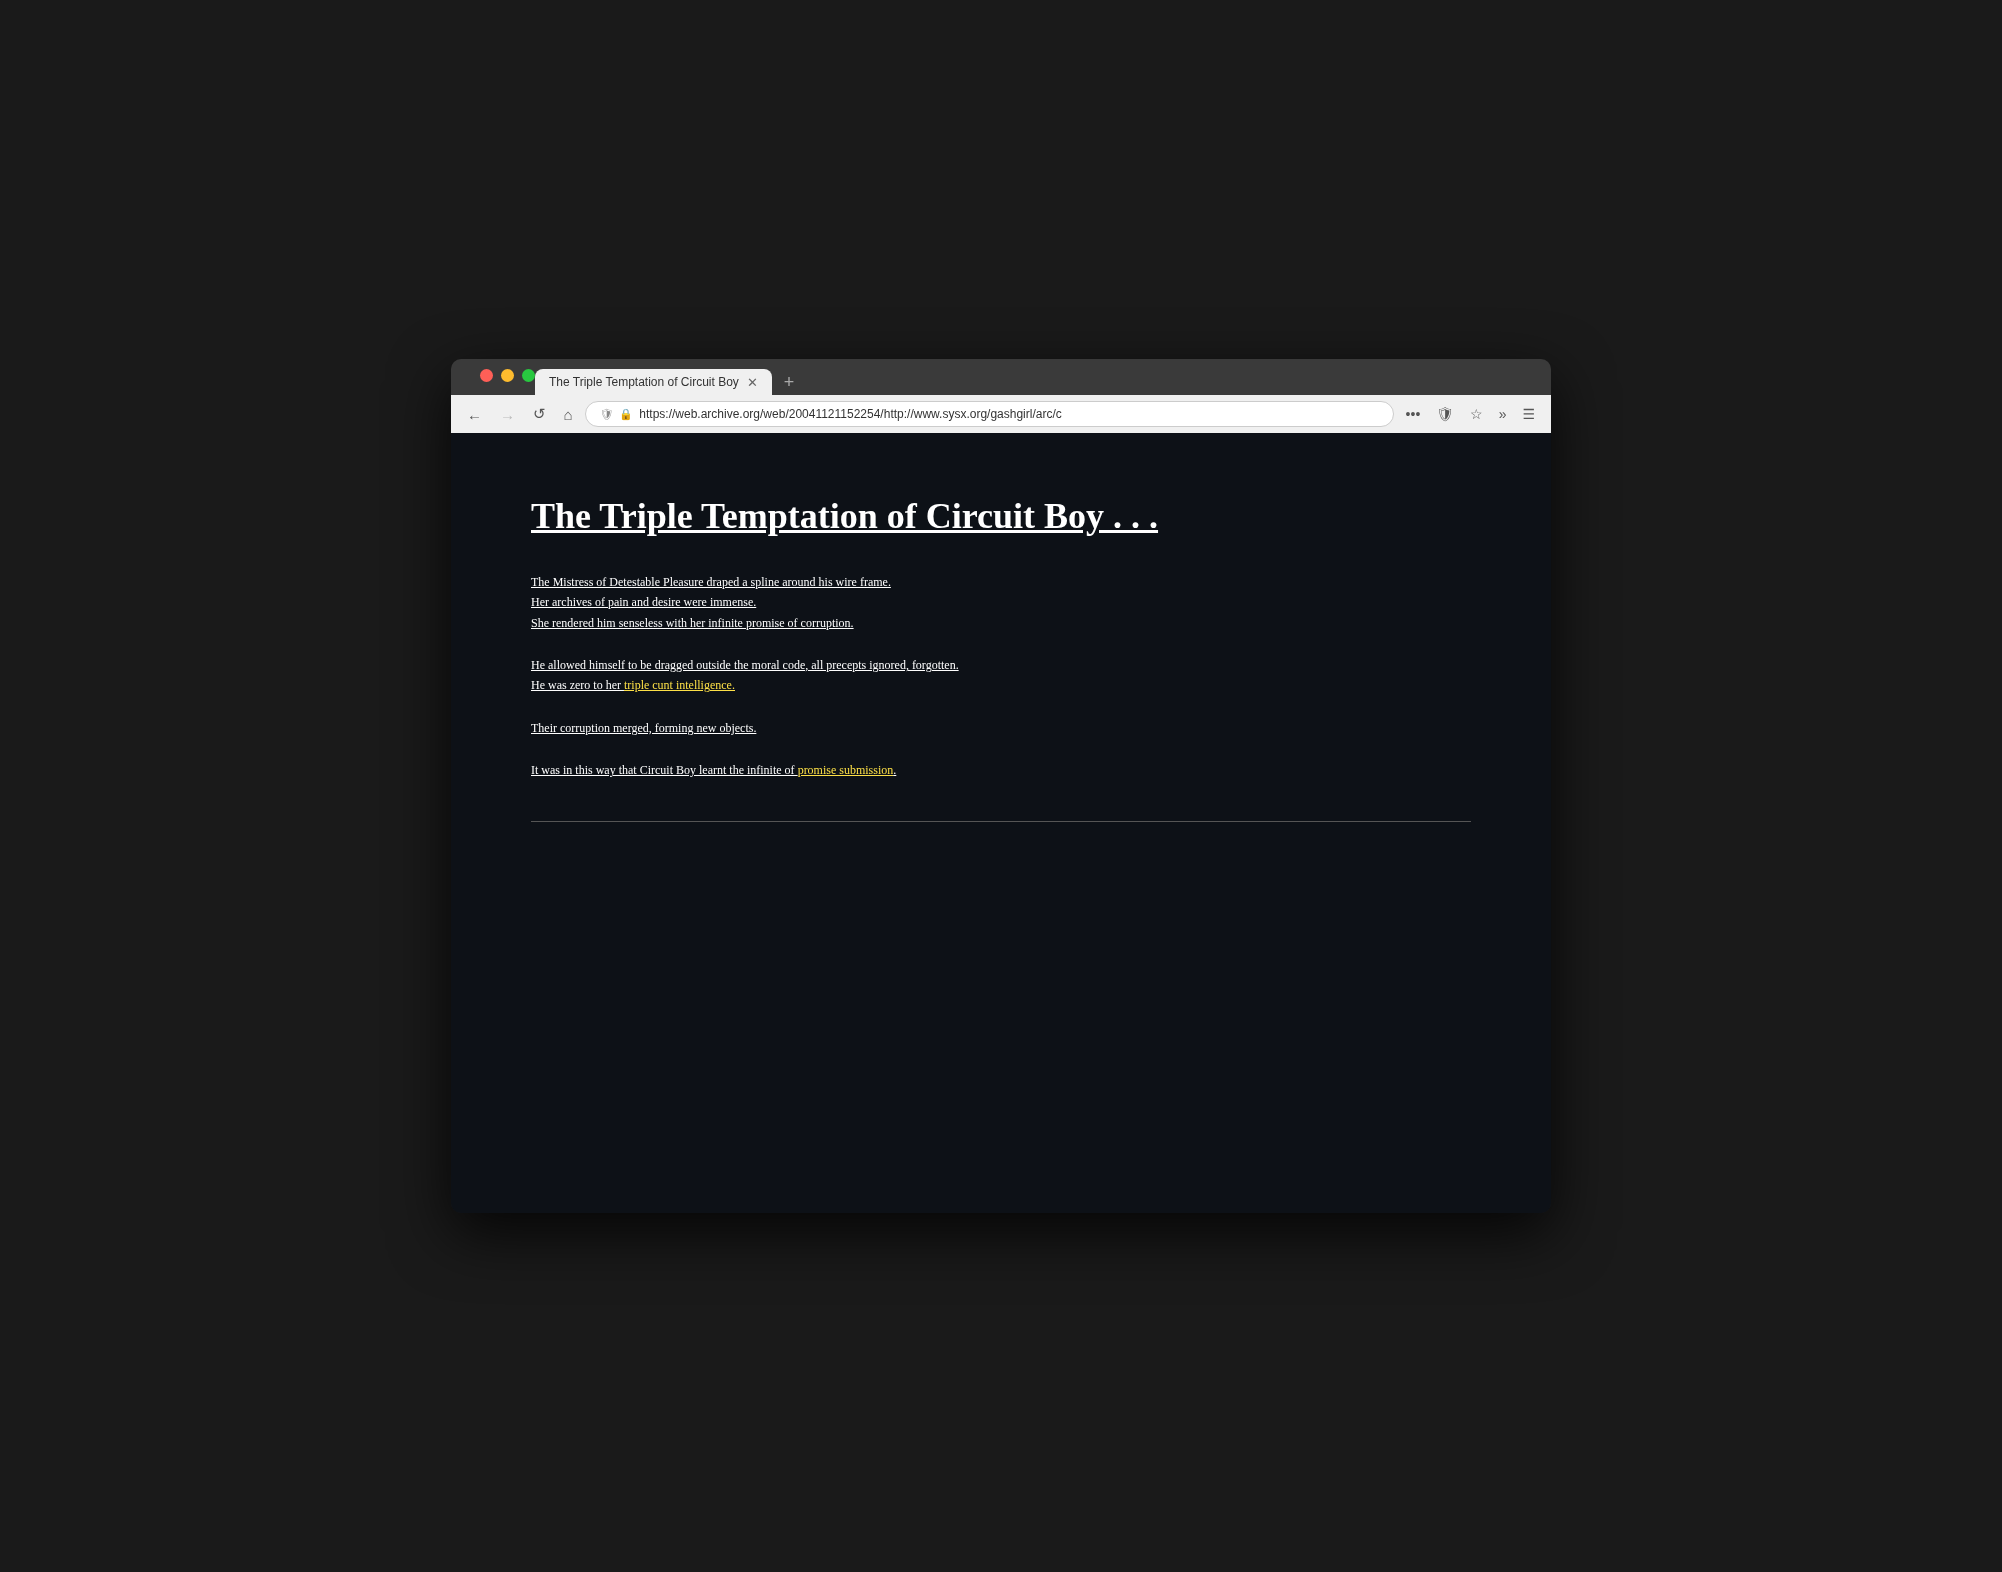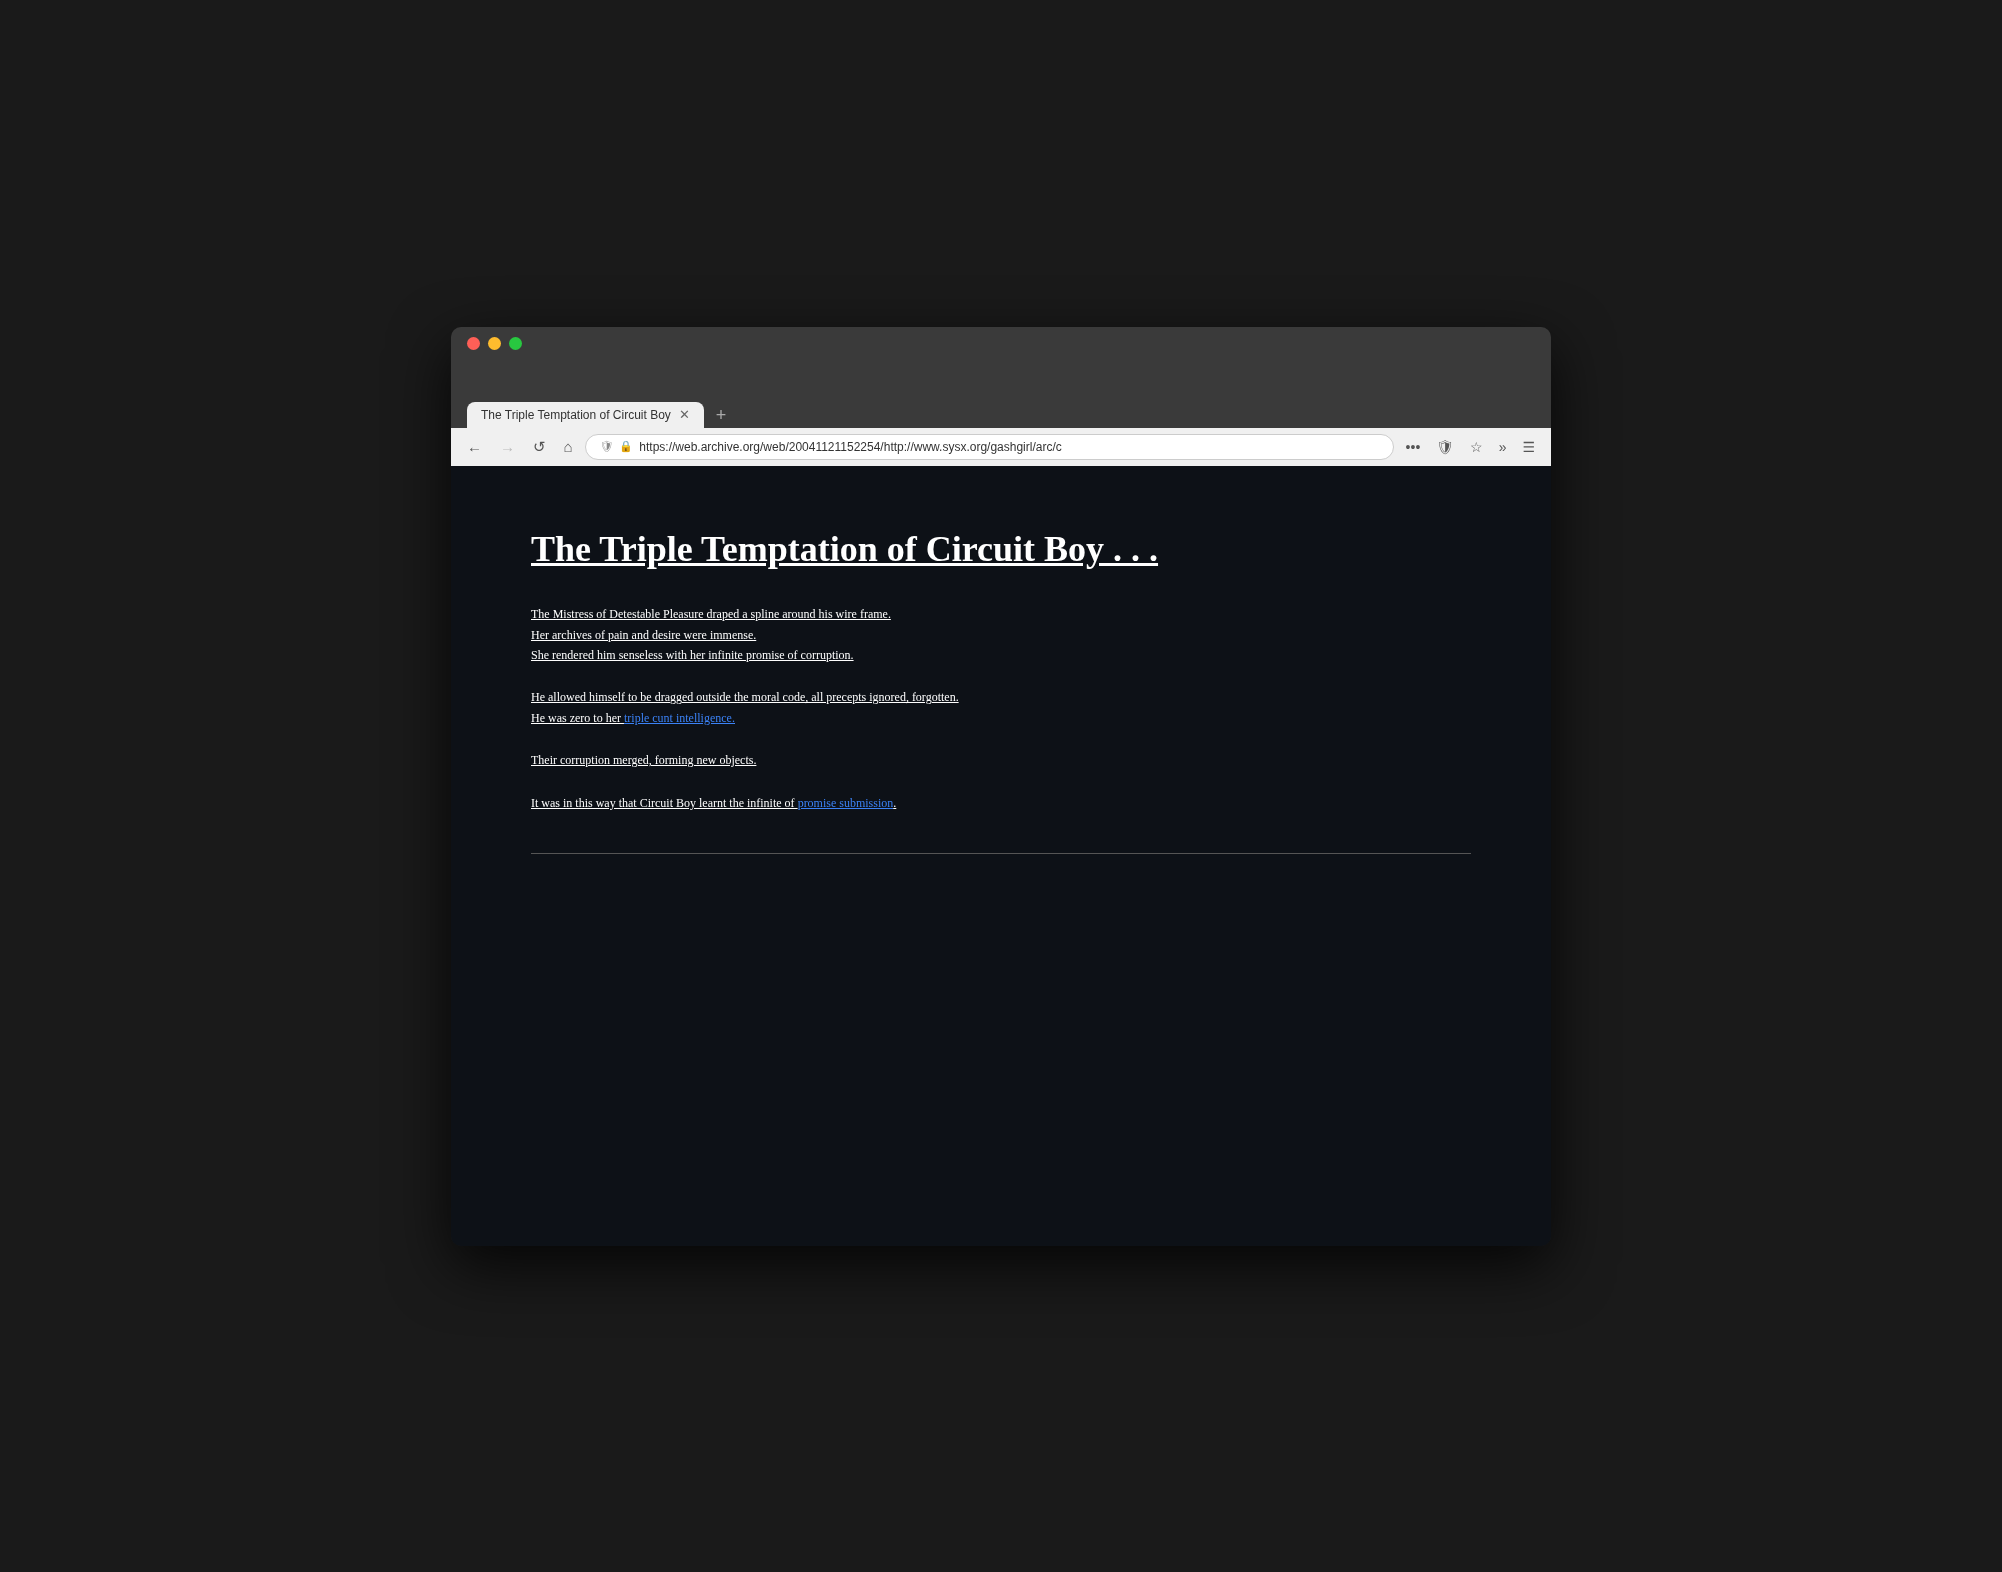--- a/index.html
+++ b/index.html
@@ -16,24 +16,23 @@
     .browser-window {
       width: 1100px;
       border-radius: 10px;
       overflow: hidden;
       box-shadow: 0 20px 60px rgba(0,0,0,0.8);
     }
 
     
     .title-bar {
       background: #3a3a3a;
-      padding: 10px 12px 0 16px;
-      display: flex;
-      flex-direction: column;
-      gap: 44px;
+      padding: 10px 12px 0 29px;
+      display: flex;
+      flex-direction: row;
     }
 
     .traffic-lights {
       display: flex;
       gap: 8px;
       margin-bottom: 8px;
     }
 
     .traffic-light {
       width: 13px;
@@ -161,21 +160,21 @@
       font-size: 12px;
       color: white;
       line-height: 1.7;
     }
 
     .page-body p {
       margin-bottom: 22px;
     }
 
     .page-body a {
-      color: #3b82f6;
+      color: #fde047;
       text-decoration: underline;
       text-align: center;
     }
 
     .page-divider {
       border: none;
       border-top: 1px solid #555;
       margin-top: 40px;
     }
   </style>

